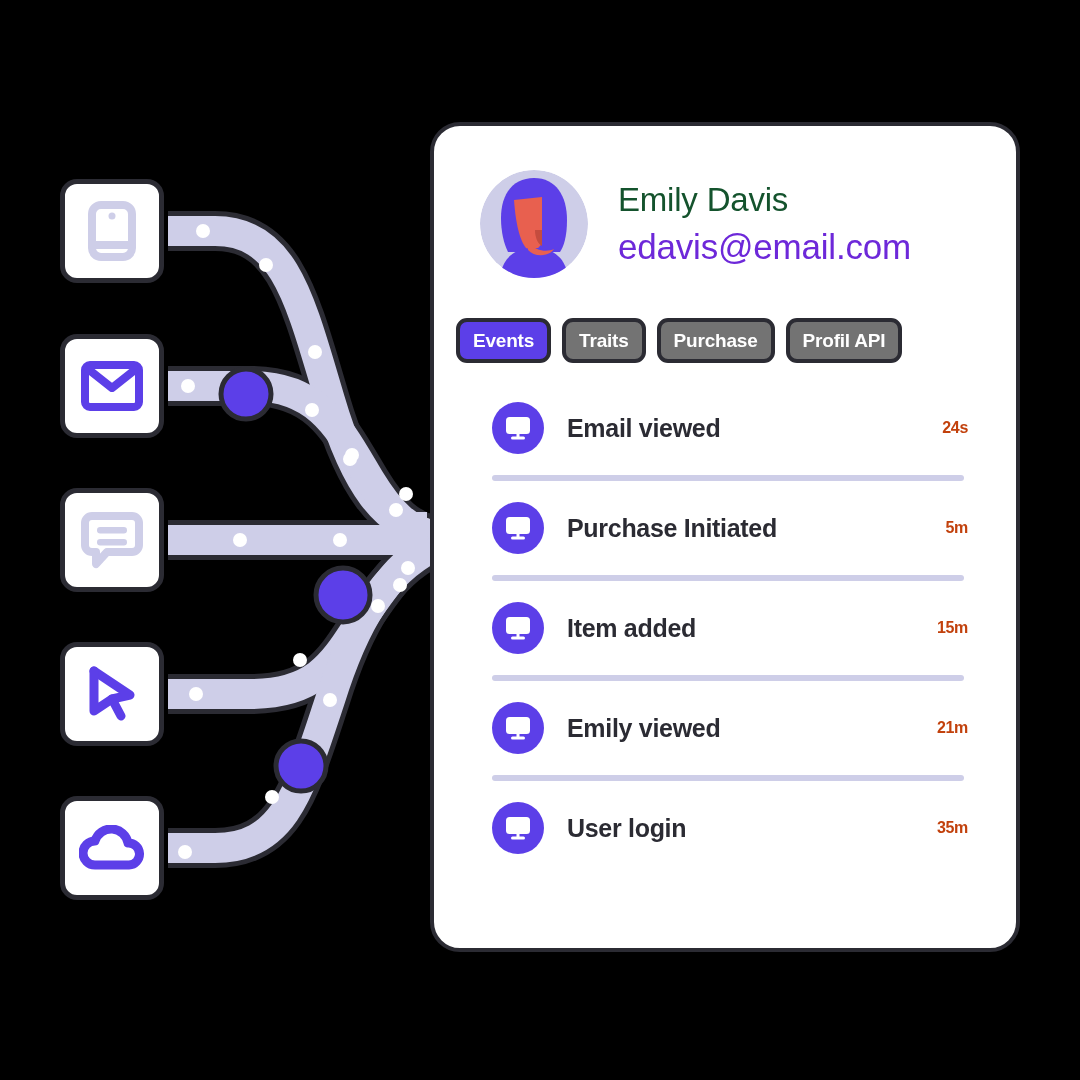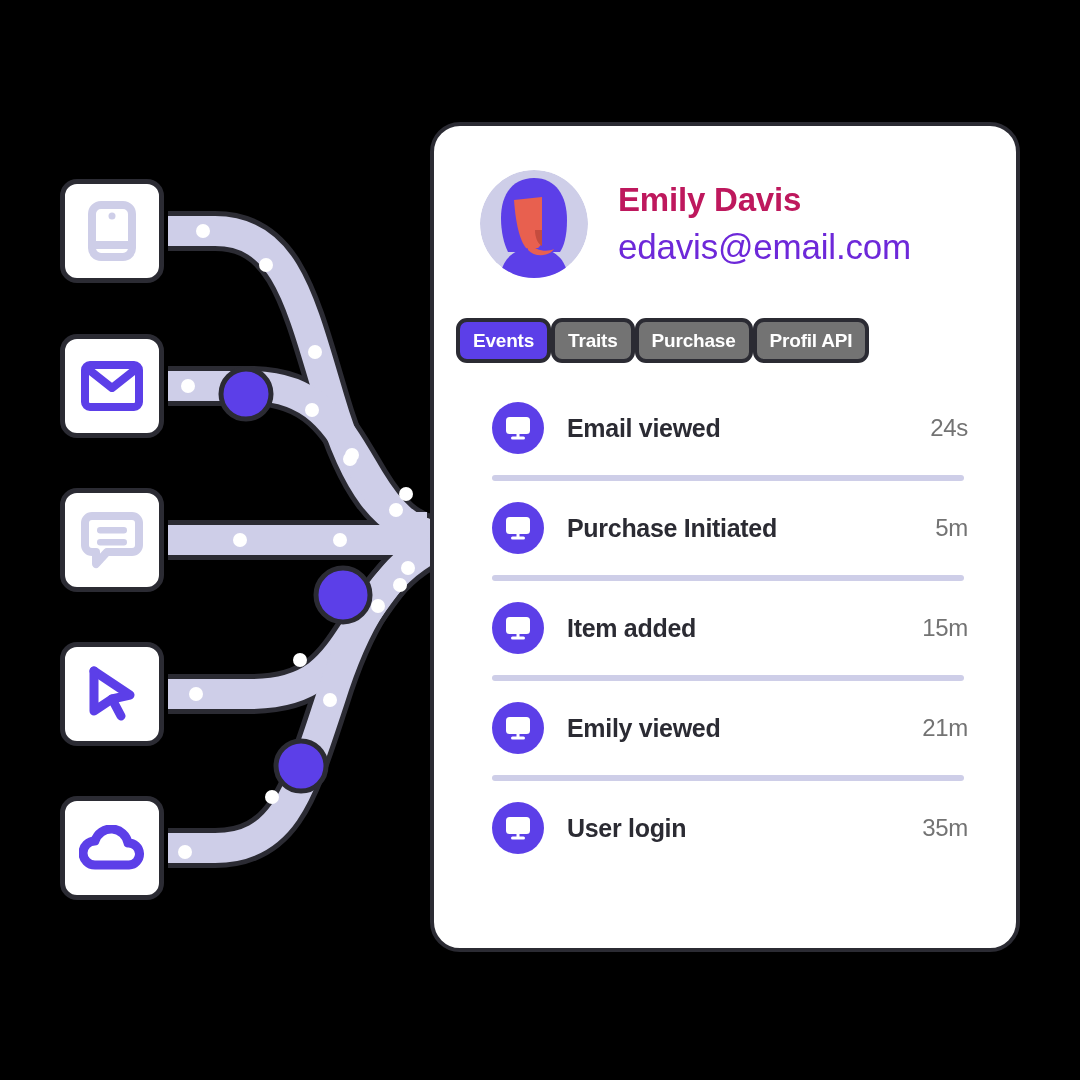--- a/index.html
+++ b/index.html
@@ -53,34 +53,34 @@
     padding:44px 0 0 46px;
   }
   .avatar {
     width:108px; height:108px;
     border-radius:50%;
     flex:0 0 auto;
     overflow:hidden;
   }
   .head-text { margin-left:30px; }
   .user-name {
-    font-size:33px; font-weight:bold;
-    color:#be185d; letter-spacing:-0.2px;
+    font-size:33px; font-weight:normal;
+    color:#14532d; letter-spacing:-0.2px;
     line-height:1.15;
   }
   .user-email {
     font-size:35px; font-weight:normal;
     color:#6d28d9;
     margin-top:8px;
     letter-spacing:-0.2px;
   }
 
   
   .tabs {
-    display:flex; 
+    display:flex; gap:11px;
     padding:40px 8px 0 22px;
   }
   .tab {
     border:4px solid #2B2B33;
     border-radius:11px;
     height:45px;
     padding:0 13px;
     display:flex; align-items:center; justify-content:center;
     font-size:19px; font-weight:bold;
     color:#FFFFFF;
@@ -106,22 +106,22 @@
     flex:0 0 auto;
   }
   .ev-label {
     margin-left:23px;
     font-size:25px; font-weight:bold;
     color:#2B2B33;
     letter-spacing:-0.3px;
     flex:1 1 auto;
   }
   .ev-time {
-    font-size:24px; font-weight:normal;
-    color:#737373;
+    font-size:16px; font-weight:bold;
+    color:#c2410c;
     letter-spacing:-0.3px;
   }
   .divider {
     height:6px;
     background:#CECEE8;
     border-radius:3px;
     margin:14px 52px 14px 58px;
   }
 </style>
 </head>

